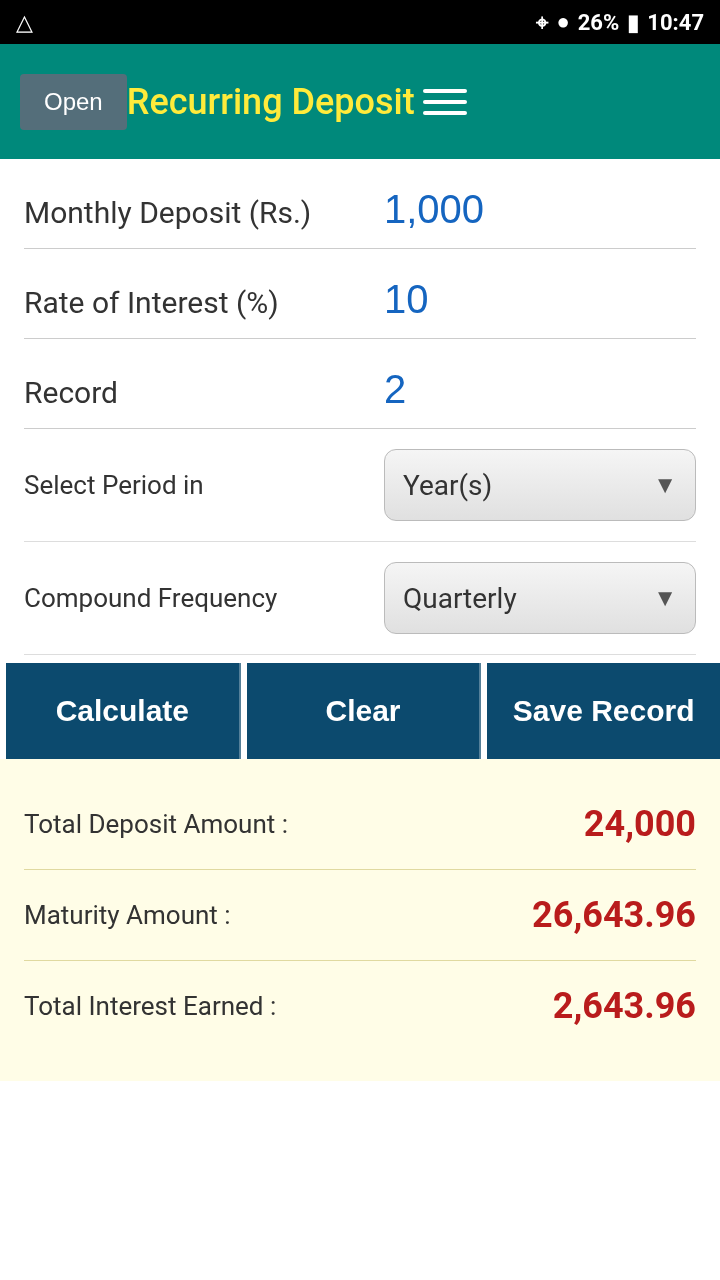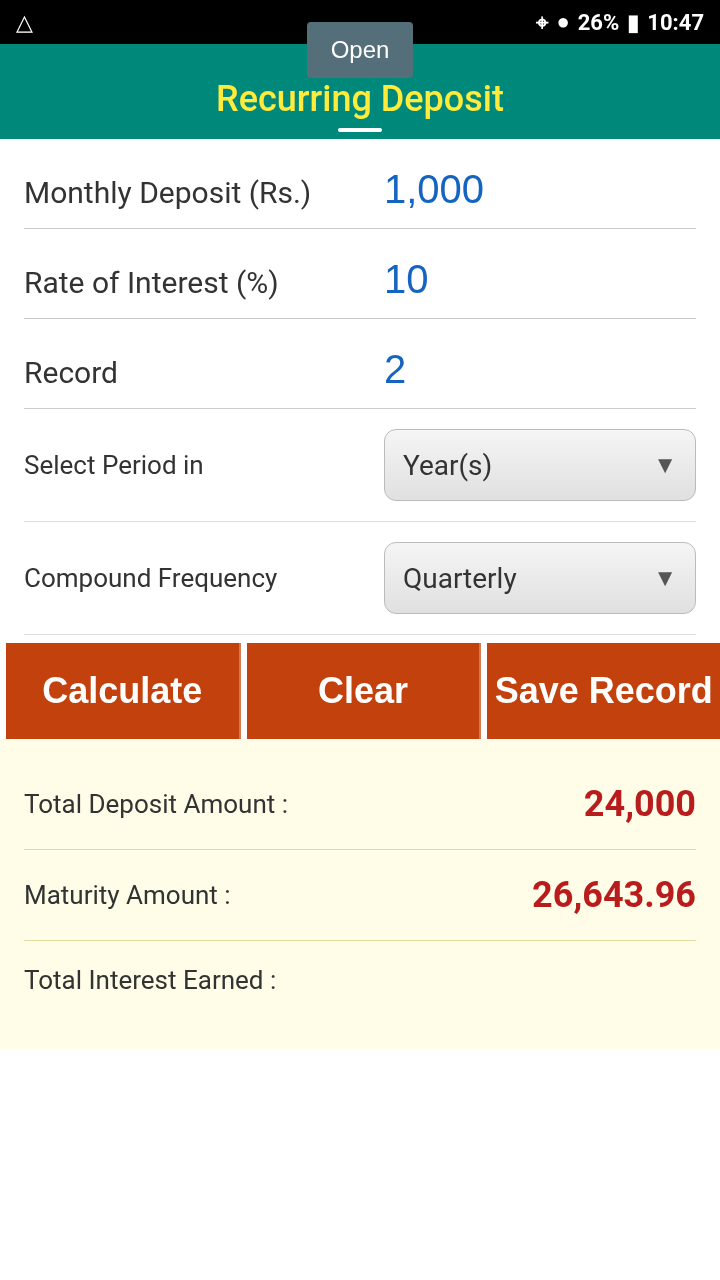--- a/index.html
+++ b/index.html
@@ -22,26 +22,25 @@
       justify-content: space-between;
       padding: 0 16px;
       font-size: 22px;
     }
     .status-left { display: flex; align-items: center; gap: 8px; }
     .status-right { display: flex; align-items: center; gap: 8px; font-weight: bold; }
 
     
     .toolbar {
       background: #00897B;
-      height: 95px;
-      display: flex;
-      align-items: center;
-      justify-content: center;
+      height: 115px;
+      display: flex;
+      align-items: center;
+      justify-content: flex-start;
       padding: 0 20px;
-      flex-direction: column;
     }
     .toolbar-open-btn {
       background: #546E7A;
       color: #fff;
       border: none;
       padding: 14px 24px;
       font-size: 24px;
       border-radius: 4px;
       cursor: pointer;
     }
@@ -130,24 +129,24 @@
     
     .buttons-row {
       display: flex;
       margin-top: 8px;
       height: 96px;
     }
     .btn {
       flex: 1;
       border: none;
       color: #fff;
-      font-size: 36px;
+      font-size: 30px;
       font-weight: 600;
       cursor: pointer;
-      background: #c2410c;
+      background: #0c4a6e;
       margin-left: 6px;
     }
     .btn:not(:last-child) {
       border-right: 2px solid rgba(255,255,255,0.3);
     }
 
     
     .results-area {
       background: #FFFDE7;
       padding: 20px 24px 30px 24px;
@@ -246,15 +245,16 @@
     <span class="result-value">24,000</span>
   </div>
 
   <div class="result-row">
     <span class="result-label">Maturity Amount :</span>
     <span class="result-value">26,643.96</span>
   </div>
 
   <div class="result-row">
     <span class="result-label">Total Interest Earned :</span>
+    <span class="result-value">2,643.96</span>
   </div>
 
 </div>
 
 </body></html>

